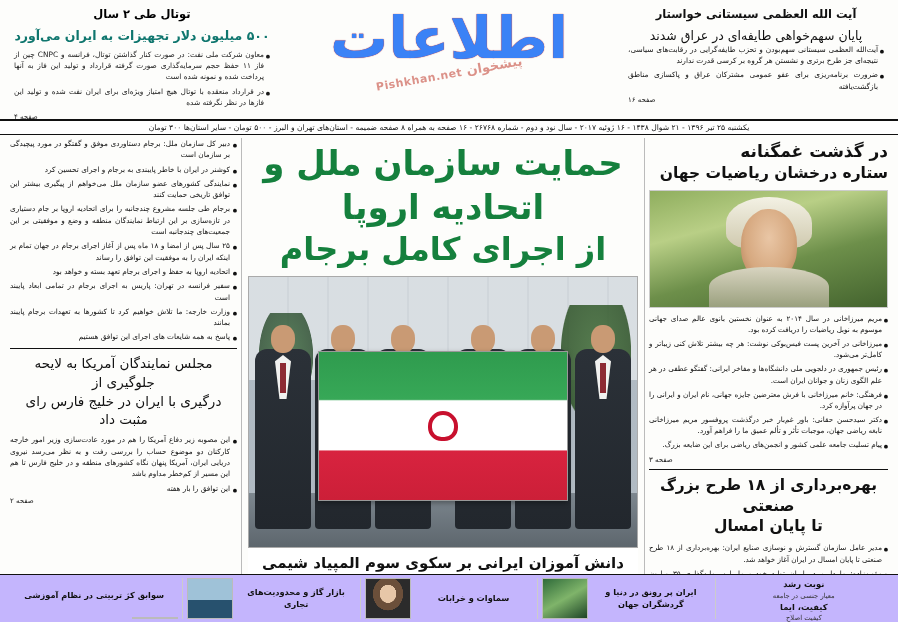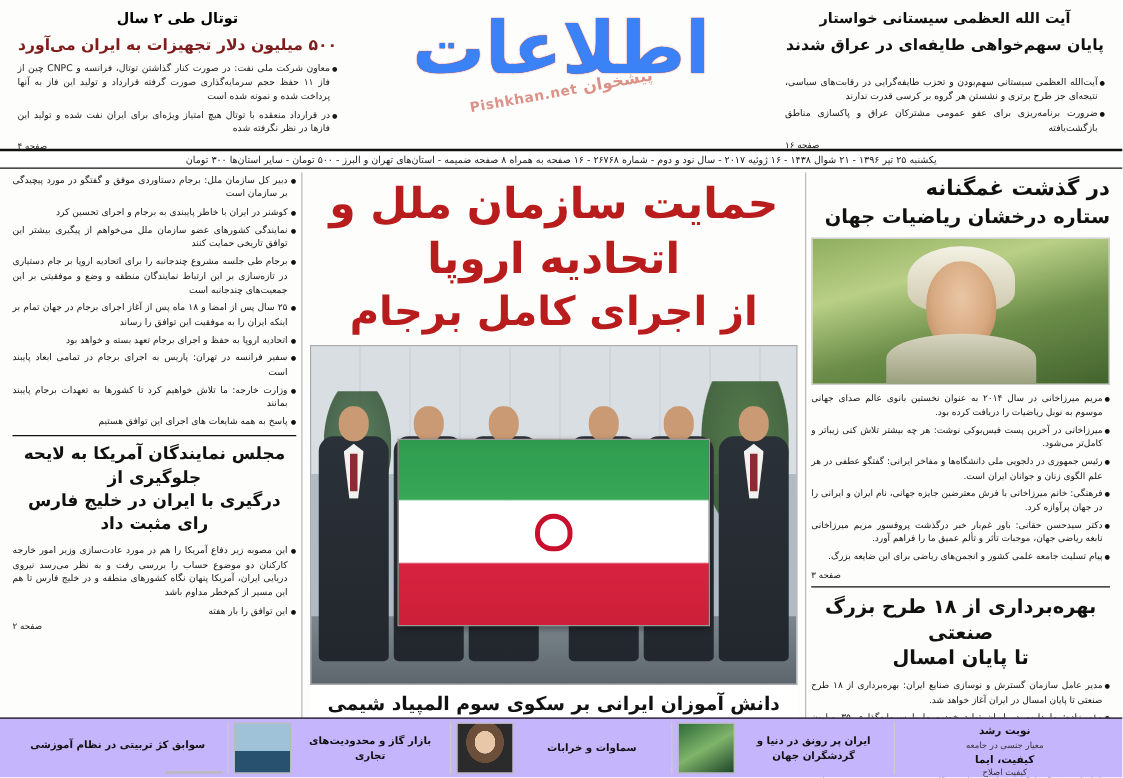--- a/index.html
+++ b/index.html
@@ -50,21 +50,21 @@
     line-height: 1.45;
     margin-bottom: 4px;
     color: #000;
   }
   .mh-left .lead2 {
     font-size: 12.5px;
     font-weight: bold;
     text-align: center;
     line-height: 1.4;
     margin-bottom: 5px;
-    color: #7f1d1d;
+    color: #0f766e;
   }
   .mh-left ul {
     margin: 0; padding: 0; list-style: none;
   }
   .mh-left li {
     margin-bottom: 3px;
     padding-right: 6px;
     position: relative;
   }
   .mh-left li:before {
@@ -119,24 +119,24 @@
   }
   .mh-right .lead {
     font-size: 11.5px;
     font-weight: bold;
     text-align: center;
     line-height: 1.45;
     margin-bottom: 4px;
   }
   .mh-right .lead2 {
     font-size: 12.5px;
-    font-weight: bold;
+    font-weight: normal;
     text-align: center;
     line-height: 1.4;
-    margin-bottom: 16px;
+    margin-bottom: 0;
   }
   .mh-right ul { margin: 0; padding: 0; list-style: none; }
   .mh-right li {
     margin-bottom: 3px;
     padding-right: 6px;
     position: relative;
   }
   .mh-right li:before {
     content: "\25CF";
     font-size: 5px;
@@ -249,21 +249,21 @@
     font-weight: bold;
     font-size: 15.5px;
     line-height: 1.35;
     margin: 4px 0 5px 0;
   }
 
   
   .headline {
     text-align: center;
     font-weight: bold;
-    color: #b91c1c;
+    color: #15803d;
     font-size: 34px;
     line-height: 1.28;
     margin: 4px 0 6px 0;
     letter-spacing: -0.5px;
   }
   .headline .l2 { font-size: 32px; display: block; }
   .main-photo {
     width: 100%;
     height: 272px;
     border: 1px solid #aaa;
@@ -345,21 +345,21 @@
     padding-right: 7px;
     position: relative;
   }
   .lc-item:before {
     content: "\25CF";
     font-size: 5px;
     position: absolute; right: 0; top: 4px;
   }
   .lc-head {
     text-align: center;
-    font-weight: bold;
+    font-weight: normal;
     font-size: 13.5px;
     line-height: 1.4;
     margin: 5px 0 5px 0;
   }
   .lc-pg { font-size: 7px; text-align: left; margin-top: 2px; }
 
   
   .footer-strip {
     position: absolute;
     left: 0; right: 0; bottom: 0;

